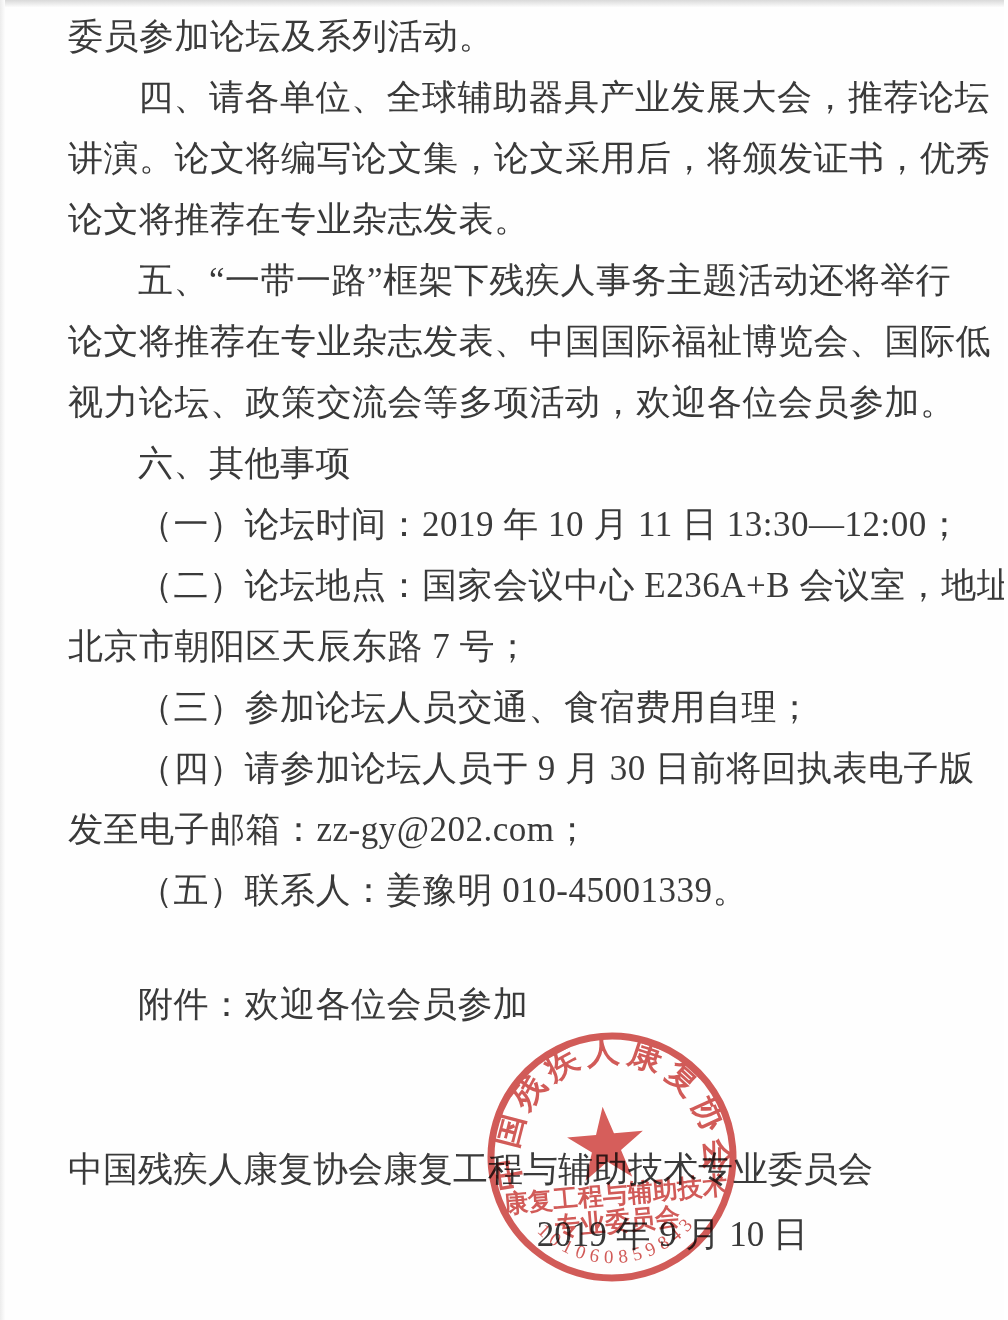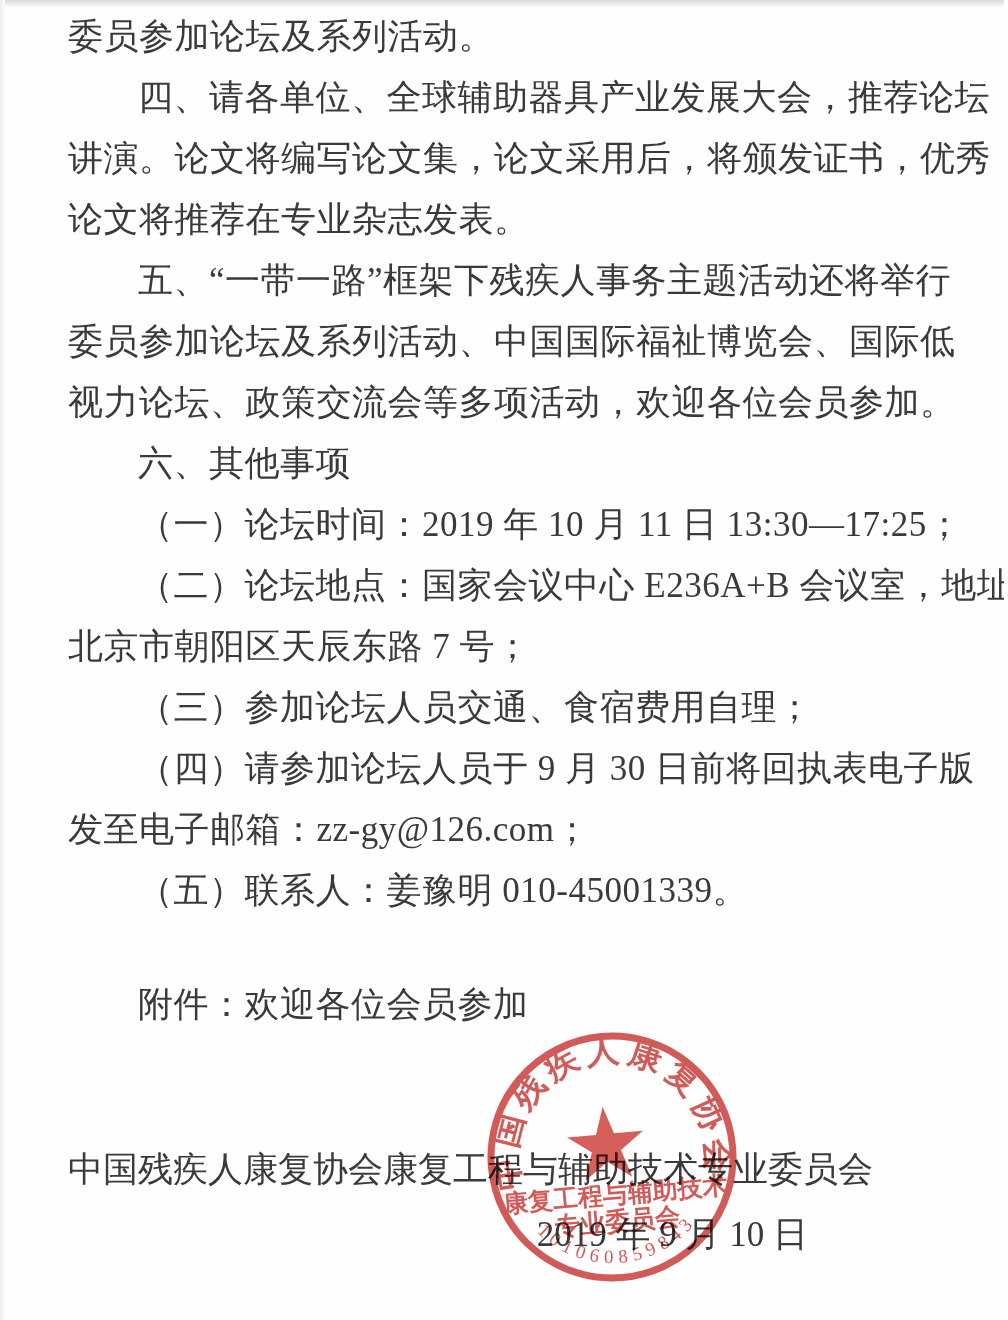--- a/index.html
+++ b/index.html
@@ -82,29 +82,29 @@
 <div class="page">
   <div class="scan-edge-top"></div>
   <div class="scan-edge-left"></div>
 
   <div class="content">
     <div class="doc-line">委员参加论坛及系列活动。</div>
     <div class="doc-line indent">四、请各单位、全球辅助器具产业发展大会，推荐论坛</div>
     <div class="doc-line">讲演。论文将编写论文集，论文采用后，将颁发证书，优秀</div>
     <div class="doc-line">论文将推荐在专业杂志发表。</div>
     <div class="doc-line indent">五、“一带一路”框架下残疾人事务主题活动还将举行</div>
-    <div class="doc-line">委员参加论坛及系列活动、中国国际福祉博览会、国际低</div>
+    <div class="doc-line">论文将推荐在专业杂志发表、中国国际福祉博览会、国际低</div>
     <div class="doc-line">视力论坛、政策交流会等多项活动，欢迎各位会员参加。</div>
     <div class="doc-line indent">六、其他事项</div>
-    <div class="doc-line indent">（一）论坛时间：2019 年 10 月 11 日 13:30—17:25；</div>
+    <div class="doc-line indent">（一）论坛时间：2019 年 10 月 11 日 13:30—12:00；</div>
     <div class="doc-line indent">（二）论坛地点：国家会议中心 E236A+B 会议室，地址：</div>
     <div class="doc-line">北京市朝阳区天辰东路 7 号；</div>
     <div class="doc-line indent">（三）参加论坛人员交通、食宿费用自理；</div>
     <div class="doc-line indent">（四）请参加论坛人员于 9 月 30 日前将回执表电子版</div>
-    <div class="doc-line">发至电子邮箱：zz-gy@126.com；</div>
+    <div class="doc-line">发至电子邮箱：zz-gy@202.com；</div>
     <div class="doc-line indent">（五）联系人：姜豫明 010-45001339。</div>
 
     <div class="doc-line indent attachment-line">附件：欢迎各位会员参加</div>
 
     <div class="signature-org">中国残疾人康复协会康复工程与辅助技术专业委员会</div>
     <div class="signature-date">2019 年 9 月 10 日</div>
   </div>
 
   <div class="stamp">
     <svg viewBox="0 0 270 270" xmlns="http://www.w3.org/2000/svg">

